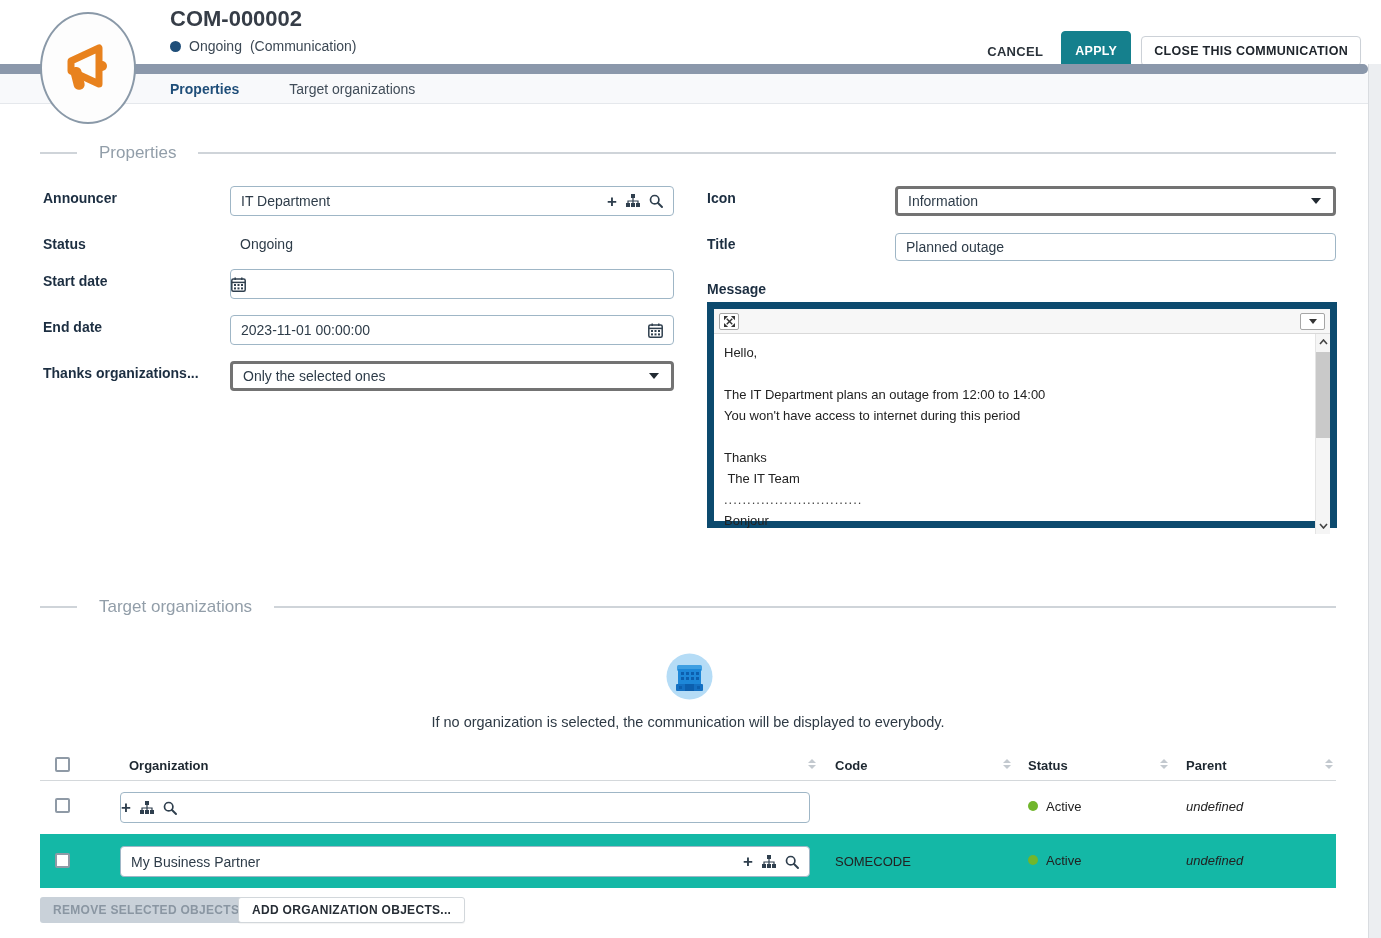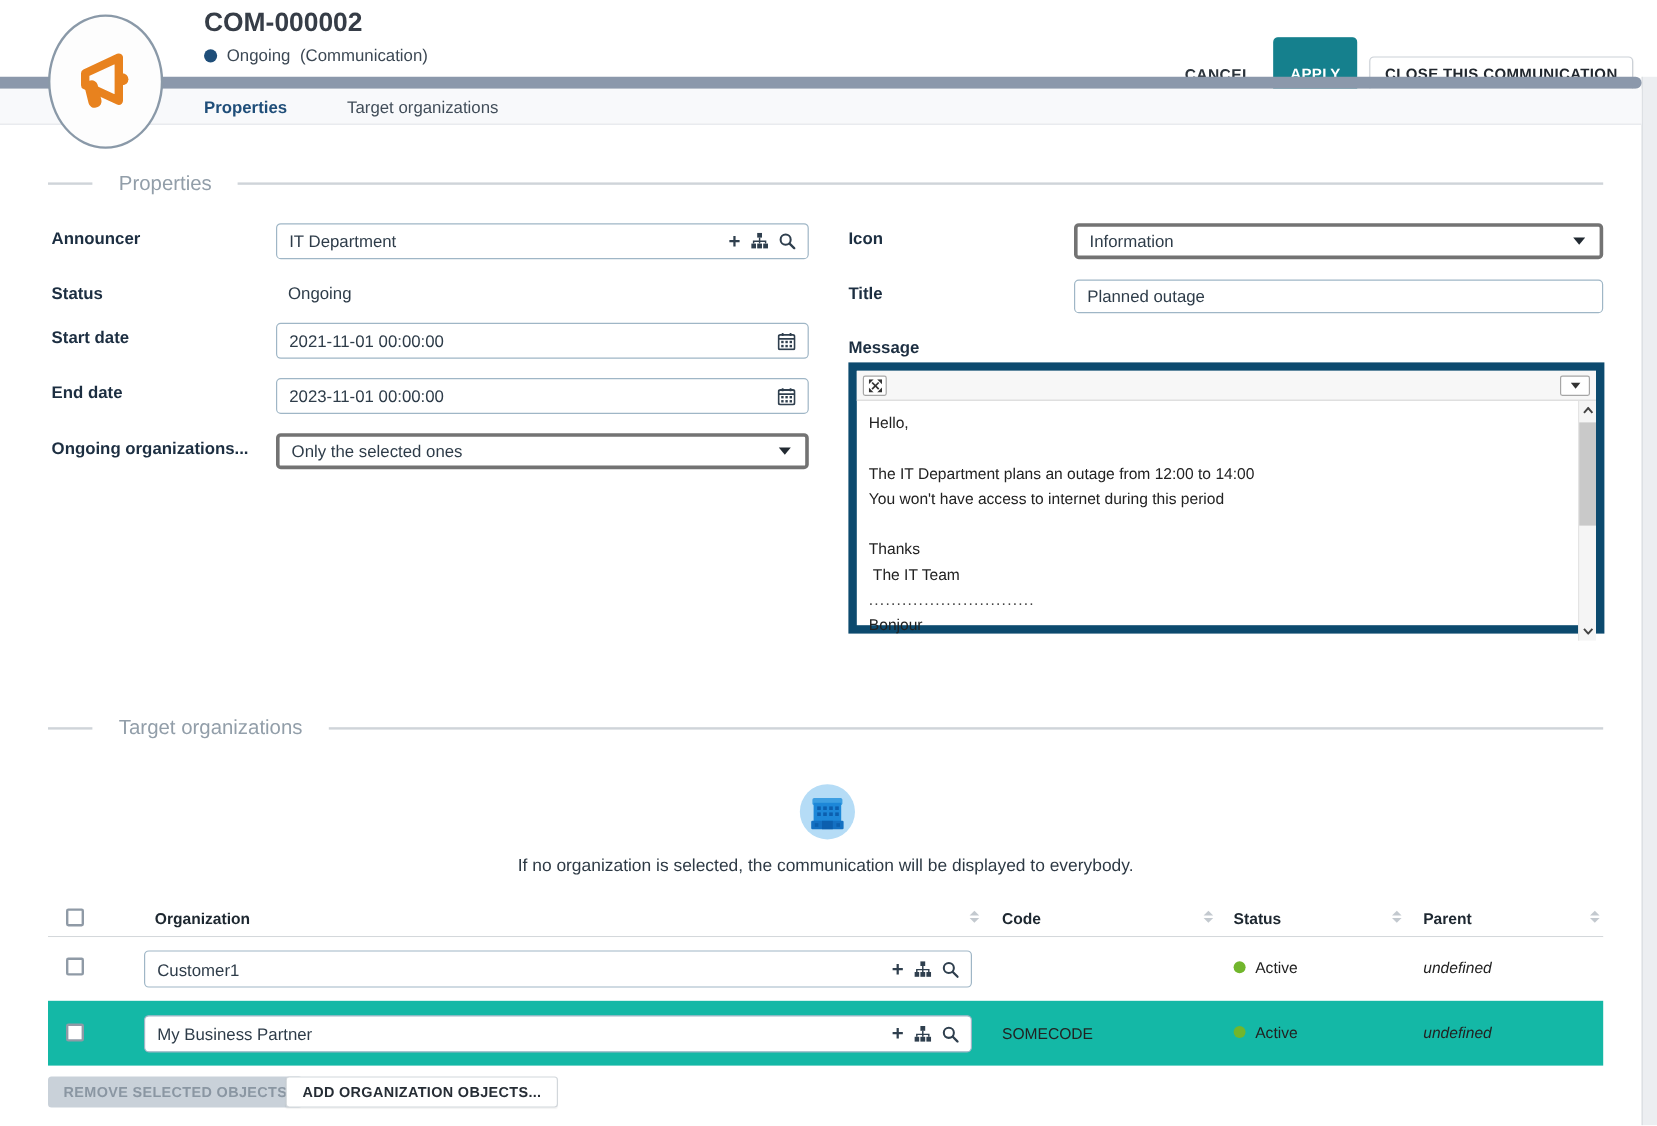--- a/index.html
+++ b/index.html
@@ -16,21 +16,21 @@
             background:#fdfdfd; border:2px solid #8a99a8; border-radius:50%;
             z-index:3; display:flex; align-items:center; justify-content:center; }
   .obj-title { position:absolute; left:170px; top:6px; font-size:22px; font-weight:600; color:#363d47; }
   .status-line { position:absolute; left:170px; top:38px; display:flex; align-items:center; gap:8px;
                  font-size:14px; color:#3c4854; }
   .status-dot { width:11px; height:11px; border-radius:50%; background:#1f4e79; }
   .header-actions { position:absolute; top:31px; right:20px; display:flex; align-items:center; gap:10px; }
   .btn-text { font-size:13px; font-weight:600; color:#2b333b; letter-spacing:.3px; padding:6px 8px;
               background:none; border:none; cursor:pointer; font-family:inherit; }
   .btn-primary { font-size:12.5px; font-weight:600; color:#fff; letter-spacing:.3px;
-                 background:#15808d; border:1px solid #15808d; border-radius:4px; padding:23px 13px;
+                 background:#15808d; border:1px solid #15808d; border-radius:4px; padding:12px 13px;
                  cursor:pointer; font-family:inherit; }
   .btn-neutral { font-size:12.5px; font-weight:600; color:#20262d; letter-spacing:.3px;
                  background:#fff; border:1px solid #ccd1d7; border-radius:4px; padding:7px 12px;
                  cursor:pointer; font-family:inherit; box-shadow:0 1px 1px rgba(0,0,0,.05); }
 
   
   .tab-bar { position:absolute; left:0; top:74px; width:1368px; height:30px; background:#f8f9fb;
              border-bottom:1px solid #e5e8ec; display:flex; align-items:center;
              padding-left:170px; gap:50px; z-index:2; }
   .tab { font-size:14px; color:#414d59; cursor:pointer; }
@@ -167,21 +167,20 @@
         <line x1="9" y1="9" x2="13" y2="13" stroke="#2f3f4e" stroke-width="1.9" stroke-linecap="round"></line>
       </svg>
     </span>
   </div>
 
   <div class="fld-label" style="left:43px; top:236px;">Status</div>
   <div class="fld-static" style="left:240px; top:236px;">Ongoing</div>
 
   <div class="fld-label" style="left:43px; top:273px;">Start date</div>
   <div class="ibox" style="left:230px; top:269px; width:444px;">
-    <input value="2021-11-01 00:00:00" style="">
     <span class="tools">
       <svg class="icon-svg" width="15" height="15" viewBox="0 0 15 15">
         <rect x="0.8" y="2" width="13.4" height="12.2" rx="1.5" fill="none" stroke="#2f3f4e" stroke-width="1.5"></rect>
         <line x1="0.8" y1="5.4" x2="14.2" y2="5.4" stroke="#2f3f4e" stroke-width="1.5"></line>
         <line x1="4.2" y1="0.6" x2="4.2" y2="3" stroke="#2f3f4e" stroke-width="1.5"></line>
         <line x1="10.8" y1="0.6" x2="10.8" y2="3" stroke="#2f3f4e" stroke-width="1.5"></line>
         <g fill="#2f3f4e">
             <rect x="3" y="7" width="2" height="2"></rect>
             <rect x="6.5" y="7" width="2" height="2"></rect>
             <rect x="10" y="7" width="2" height="2"></rect>
@@ -207,21 +206,21 @@
             <rect x="6.5" y="7" width="2" height="2"></rect>
             <rect x="10" y="7" width="2" height="2"></rect>
             <rect x="3" y="10.4" width="2" height="2"></rect>
             <rect x="6.5" y="10.4" width="2" height="2"></rect>
             <rect x="10" y="10.4" width="2" height="2"></rect>
           </g>
       </svg>
     </span>
   </div>
 
-  <div class="fld-label" style="left:43px; top:365px;">Ongoing organizations...</div>
+  <div class="fld-label" style="left:43px; top:365px;">Thanks organizations...</div>
   <div class="sel" style="left:230px; top:361px; width:444px;">
     <span>Only the selected ones</span>
     <span class="caret-down"></span>
   </div>
 
   <div class="fld-label" style="left:707px; top:190px;">Icon</div>
   <div class="sel" style="left:895px; top:186px; width:441px;">
     <span>Information</span>
     <span class="caret-down"></span>
   </div>
@@ -329,21 +328,20 @@
     <span class="cell col-head" style="left:1146px; top:8px;">Parent</span>
     <span class="sorter" style="left:1285px; top:9px;">
         <span class="up"></span>
         <span class="dn"></span>
       </span>
   </div>
 
   <div class="tbl tbl-row1">
     <span class="cbx" style="left:15px; top:17px;"></span>
     <div class="ibox" style="left:80px; top:11px; width:690px; height:31px;">
-      <input value="Customer1" style="">
       <span class="tools">
         <span class="plus-glyph">+</span>
         <svg class="icon-svg" width="14" height="14" viewBox="0 0 14 14">
           <g fill="#2f3f4e">
               <rect x="5" y="0" width="4" height="4"></rect>
               <rect x="0" y="9" width="4" height="4"></rect>
               <rect x="5" y="9" width="4" height="4"></rect>
               <rect x="10" y="9" width="4" height="4"></rect>
             </g>
           <g stroke="#2f3f4e" stroke-width="1.2" fill="none">

